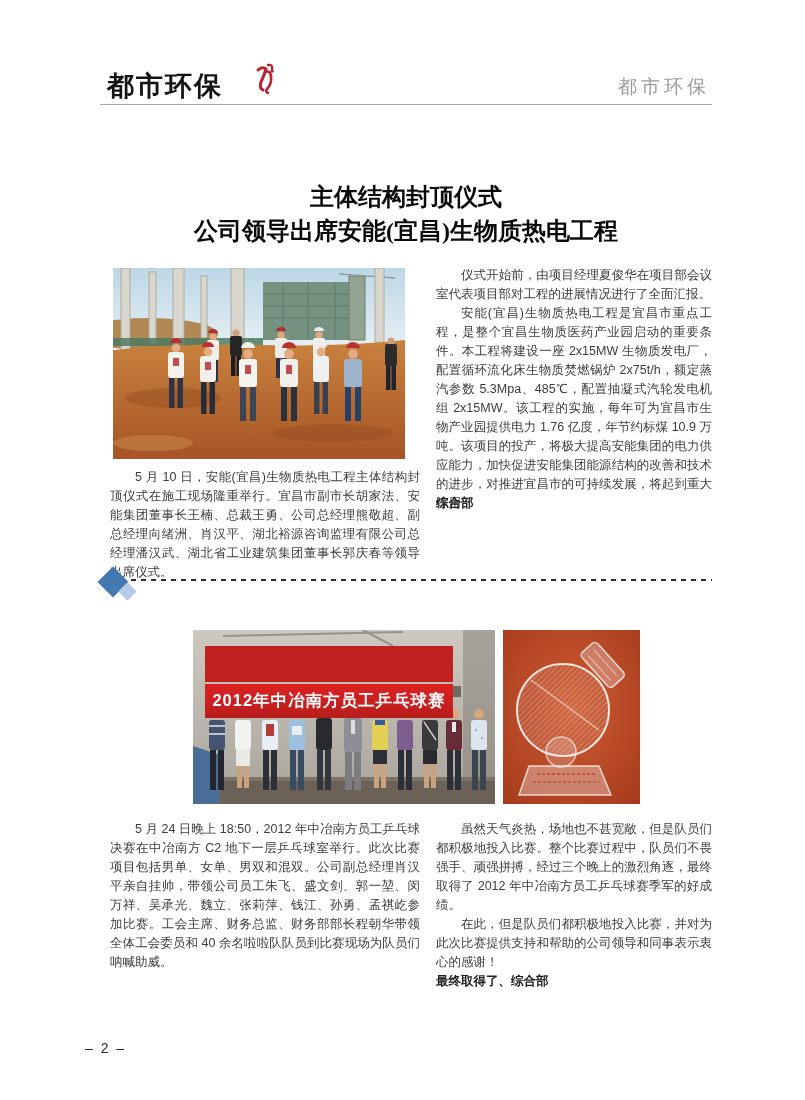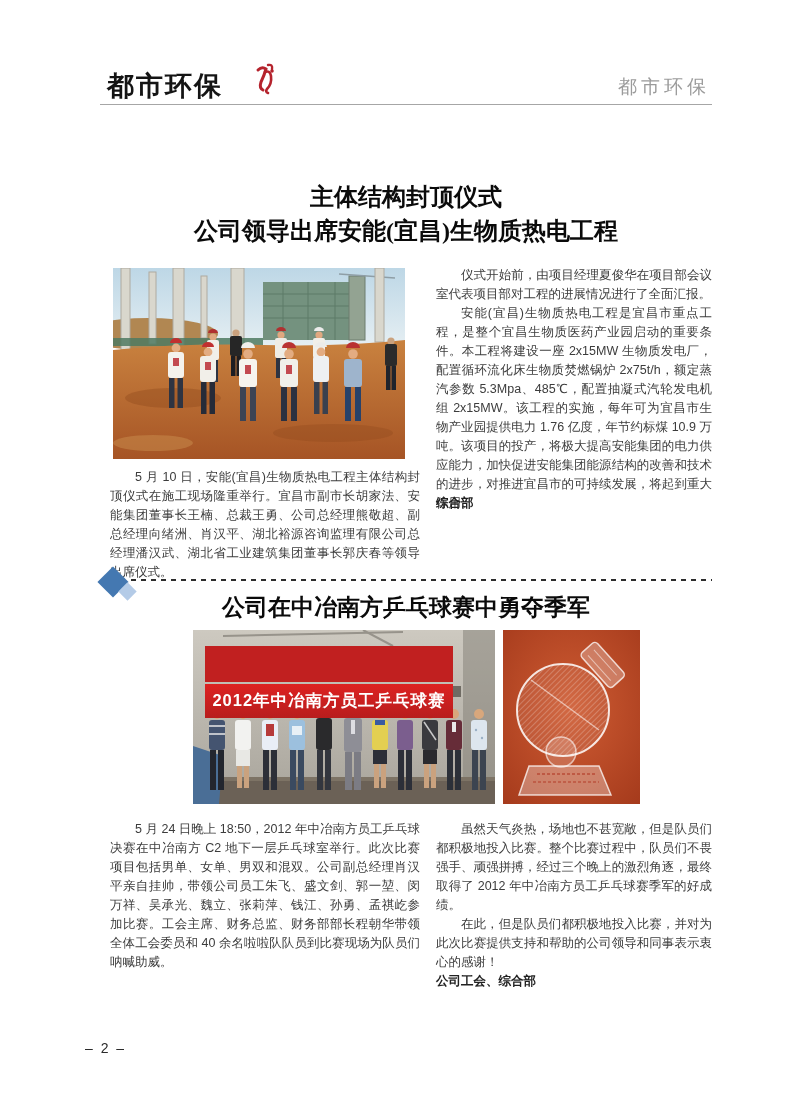--- a/index.html
+++ b/index.html
@@ -195,21 +195,20 @@
   <div class="col a1-right">
     <p>仪式开始前，由项目经理夏俊华在项目部会议室代表项目部对工程的进展情况进行了全面汇报。</p>
     <p>安能(宜昌)生物质热电工程是宜昌市重点工程，是整个宜昌生物质医药产业园启动的重要条件。本工程将建设一座 2x15MW 生物质发电厂，配置循环流化床生物质焚燃锅炉 2x75t/h，额定蒸汽参数 5.3Mpa、485℃，配置抽凝式汽轮发电机组 2x15MW。该工程的实施，每年可为宜昌市生物产业园提供电力 1.76 亿度，年节约标煤 10.9 万吨。该项目的投产，将极大提高安能集团的电力供应能力，加快促进安能集团能源结构的改善和技术的进步，对推进宜昌市的可持续发展，将起到重大作用。</p>
     <div class="byline pull-up">综合部</div>
   </div>
 
   <div class="diamond-big"></div>
   <div class="diamond-small"></div>
   <div class="divider-dash"></div>
 
-  <div class="a2-title">公司在中冶南方乒乓球赛中勇夺季军</div>
 
   <svg class="photo photo2" width="302" height="174" viewBox="0 0 302 174">
     <defs>
       <linearGradient id="wall" x1="0" y1="0" x2="0" y2="1">
         <stop offset="0" stop-color="#cdc9c0"></stop>
           <stop offset="1" stop-color="#a8a49b"></stop>
       </linearGradient>
     </defs>
     <rect x="0" y="0" width="302" height="174" fill="url(#wall)"></rect>
     <rect x="270" y="0" width="32" height="174" fill="#87837a" opacity="0.55"></rect>
@@ -334,18 +333,18 @@
     <line x1="30" y1="152" x2="96" y2="152" stroke="rgba(180,60,40,0.5)" stroke-width="2" stroke-dasharray="3,2"></line>
   </svg>
 
   <div class="col a2-left">
     <p>5 月 24 日晚上 18:50，2012 年中冶南方员工乒乓球决赛在中冶南方 C2 地下一层乒乓球室举行。此次比赛项目包括男单、女单、男双和混双。公司副总经理肖汉平亲自挂帅，带领公司员工朱飞、盛文剑、郭一堃、闵万祥、吴承光、魏立、张莉萍、钱江、孙勇、孟祺屹参加比赛。工会主席、财务总监、财务部部长程朝华带领全体工会委员和 40 余名啦啦队队员到比赛现场为队员们呐喊助威。</p>
   </div>
 
   <div class="col a2-right">
     <p>虽然天气炎热，场地也不甚宽敞，但是队员们都积极地投入比赛。整个比赛过程中，队员们不畏强手、顽强拼搏，经过三个晚上的激烈角逐，最终取得了 2012 年中冶南方员工乒乓球赛季军的好成绩。</p>
     <p>在此，但是队员们都积极地投入比赛，并对为此次比赛提供支持和帮助的公司领导和同事表示衷心的感谢！</p>
-    <div class="byline a2-byline">公司工会、综合部</div>
+    <div class="byline a2-byline">最终取得了、综合部</div>
   </div>
 
   <div class="page-number">– 2 –</div>
 
 </div>
 
 </body></html>

